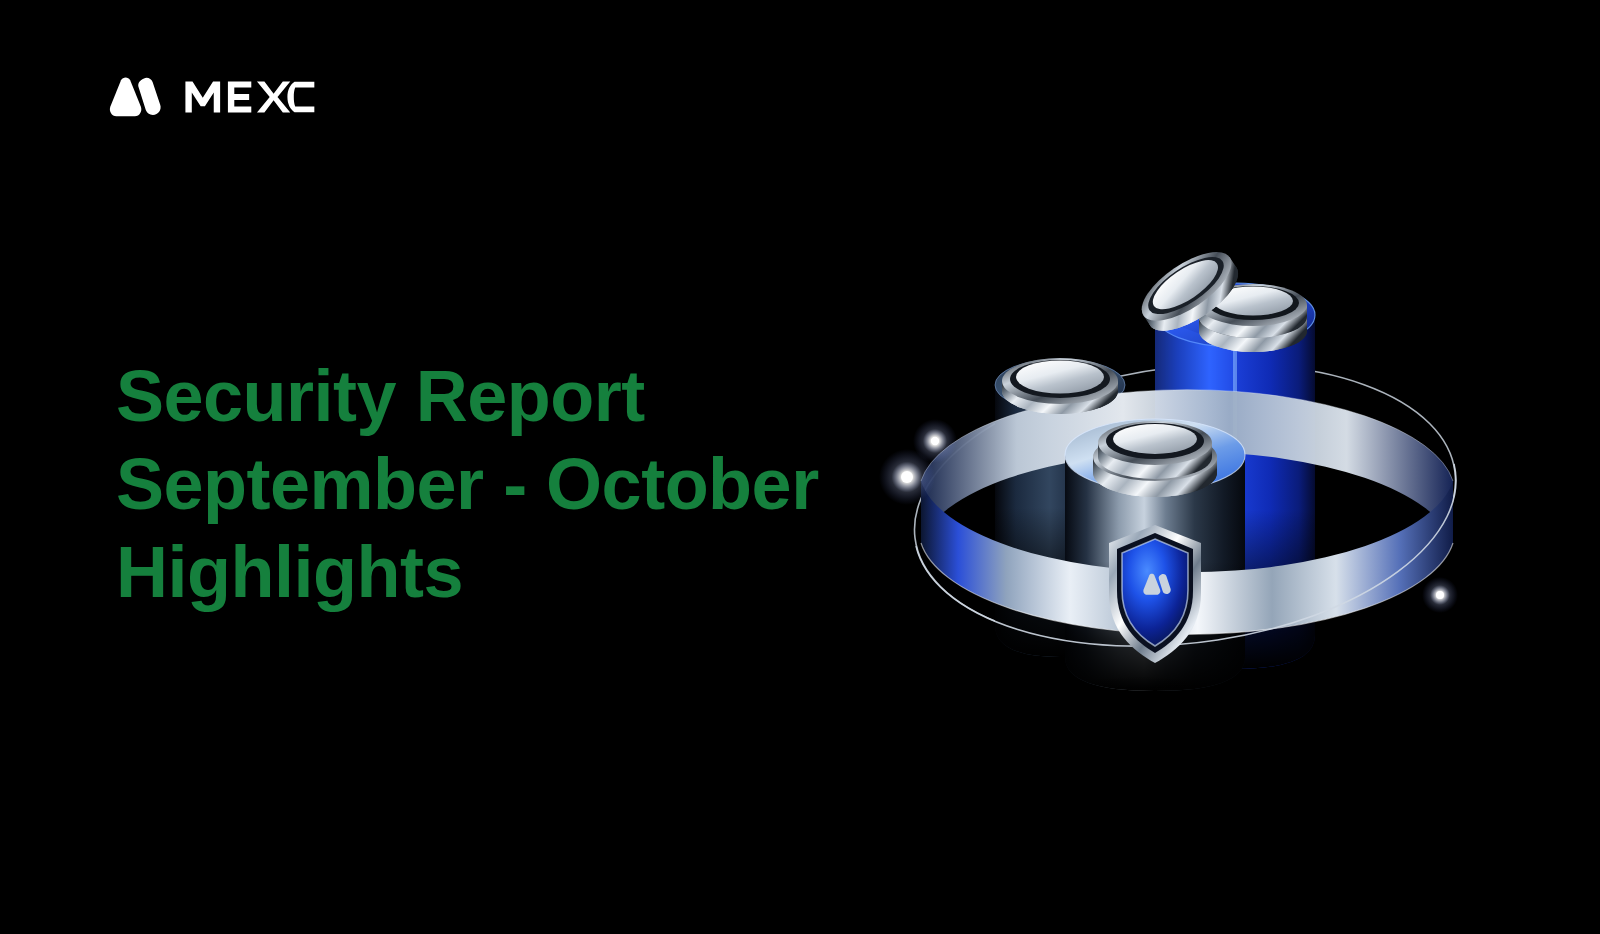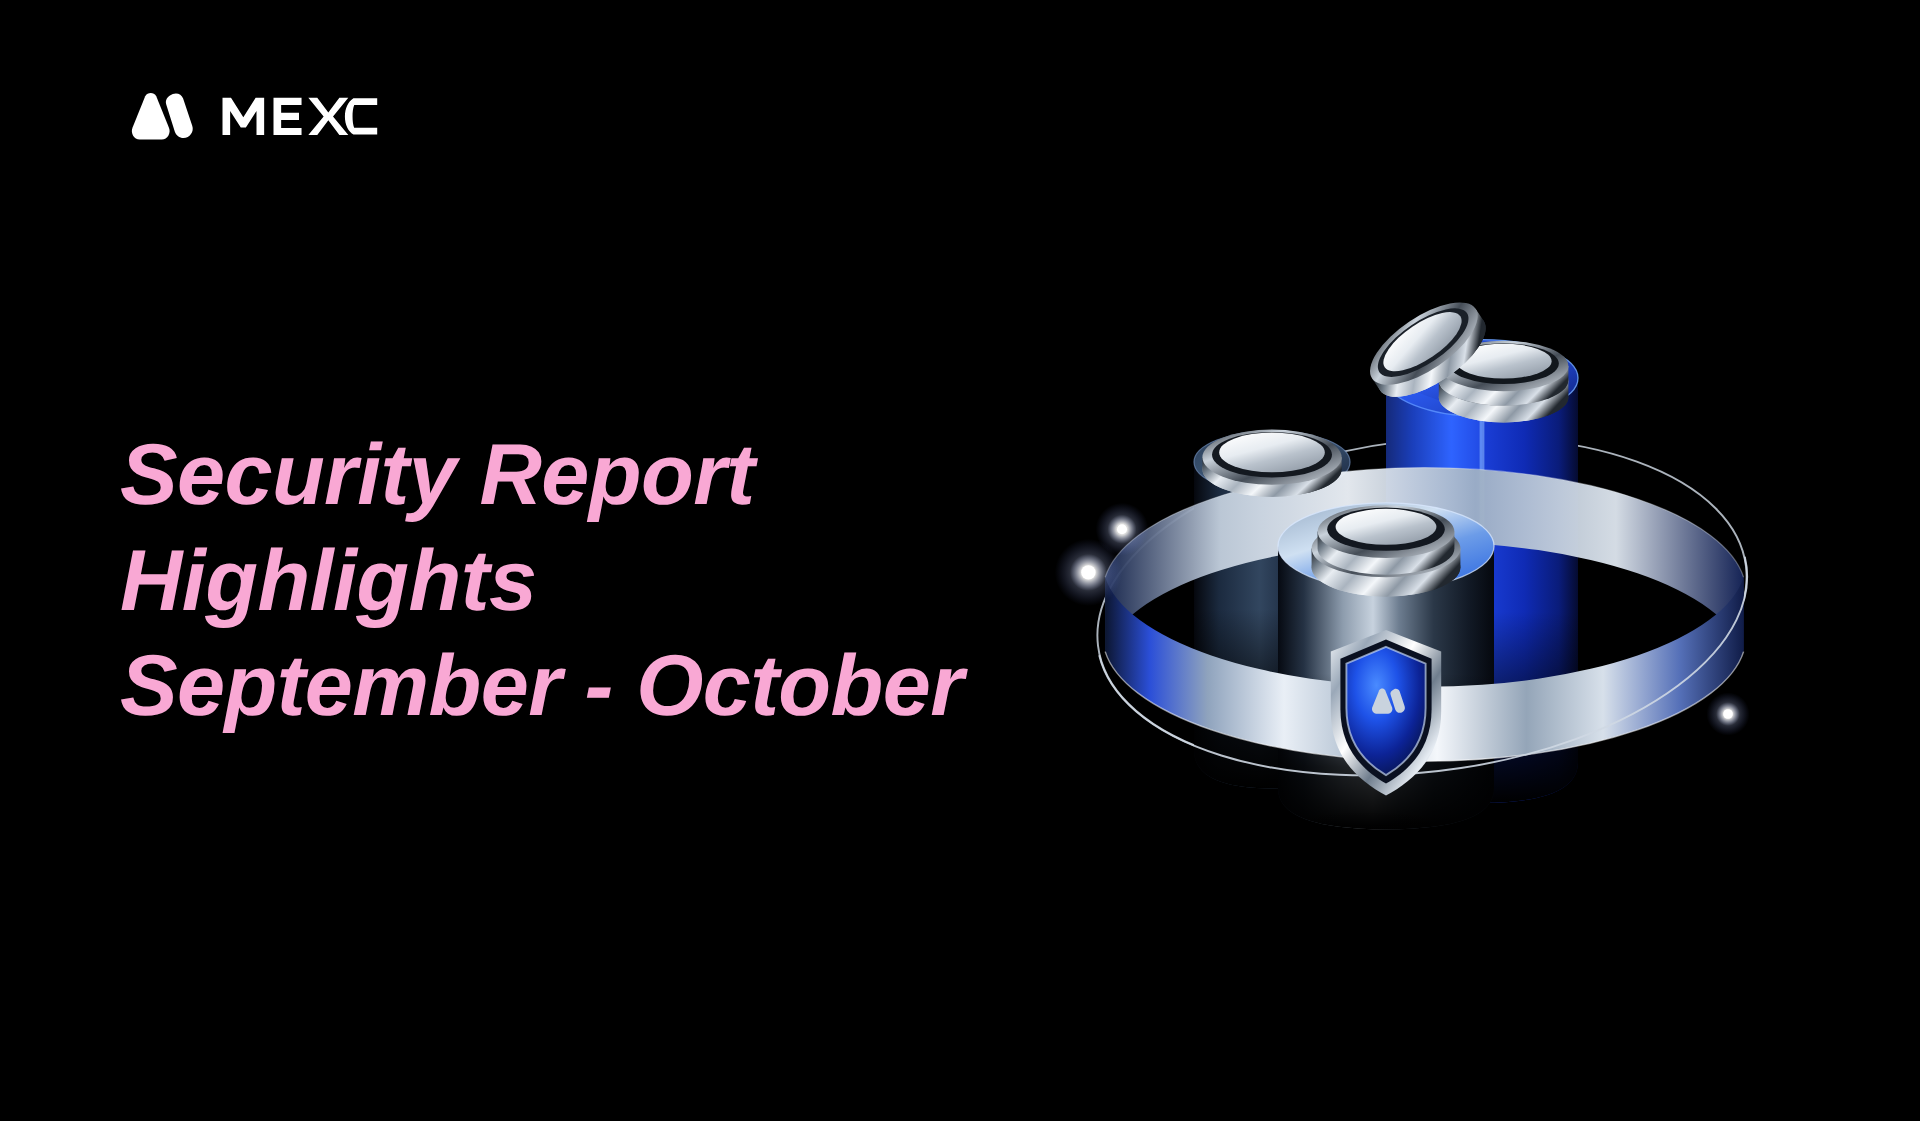--- a/index.html
+++ b/index.html
@@ -22,28 +22,27 @@
     left:100px; top:68px;
     display:flex; align-items:center; gap:22px;
     height:58px;
   }
   #logo-mark { width:62px; height:42px; display:block; }
   #logo-word { display:block; height:34px; }
 
   
   #headline {
     position:absolute;
-    left:100px; top:352px;
+    left:116px; top:352px;
     width:800px;
-    color:#f9a8d4;
+    color:#15803d;
     font-size:72px;
     font-weight:700;
     line-height:88px;
     letter-spacing:-0.5px;
-    font-style:italic;
   }
   #headline .line { display:block; white-space:nowrap; }
 
   
   #art-wrap {
     position:absolute;
     left:855px; top:205px;
     width:660px; height:520px;
   }
   #art { display:block; width:660px; height:520px; }
@@ -70,22 +69,22 @@
 
       <path d="M103 2 L113.5 2 L126.5 19.5 L139.5 2 L150 2 L132 24 L150 46 L139.5 46 L126.5 28.5 L113.5 46 L103 46 L121 24 Z" fill="#ffffff"></path>
 
       <path d="M184 13.2 C180.2 5.6 172.6 1 163.4 1 C149.6 1 140 10.6 140 24 C140 37.4 149.6 47 163.4 47 C172.6 47 180.2 42.4 184 34.8 L184 46 L172 46 L172 42 C169.8 44.4 166.2 45.6 162.6 45.6 C152.8 45.6 149 36.6 149 24 C149 11.4 152.8 2.4 162.6 2.4 C166.2 2.4 169.8 3.6 172 6 L172 2 L184 2 Z" fill="none"></path>
       <path d="M184 12.4 L184 2.6 L156 2.6 L156 10.6 L184 10.6 Z M184 45.4 L184 37.4 L156 37.4 L156 45.4 Z M156 2.6 C150 6.5 146 14.2 146 24 C146 33.8 150 41.5 156 45.4 L164 45.4 C157 42.0 155 33.8 155 24 C155 14.2 157 6 164 2.6 Z" fill="#ffffff"></path>
     </svg>
   </div>
 
   <h1 id="headline">
     <span class="line">Security Report</span>
+    <span class="line">September - October</span>
     <span class="line">Highlights</span>
-    <span class="line">September - October</span>
   </h1>
 
   <div id="art-wrap">
     <svg id="art" viewBox="0 0 660 520">
       <defs>
 
         <radialGradient id="dotGlow" cx="50%" cy="50%" r="50%">
           <stop offset="0%" stop-color="#ffffff" stop-opacity="1"></stop>
           <stop offset="22%" stop-color="#ffffff" stop-opacity=".85"></stop>
           <stop offset="55%" stop-color="#b9c9ff" stop-opacity=".22"></stop>

